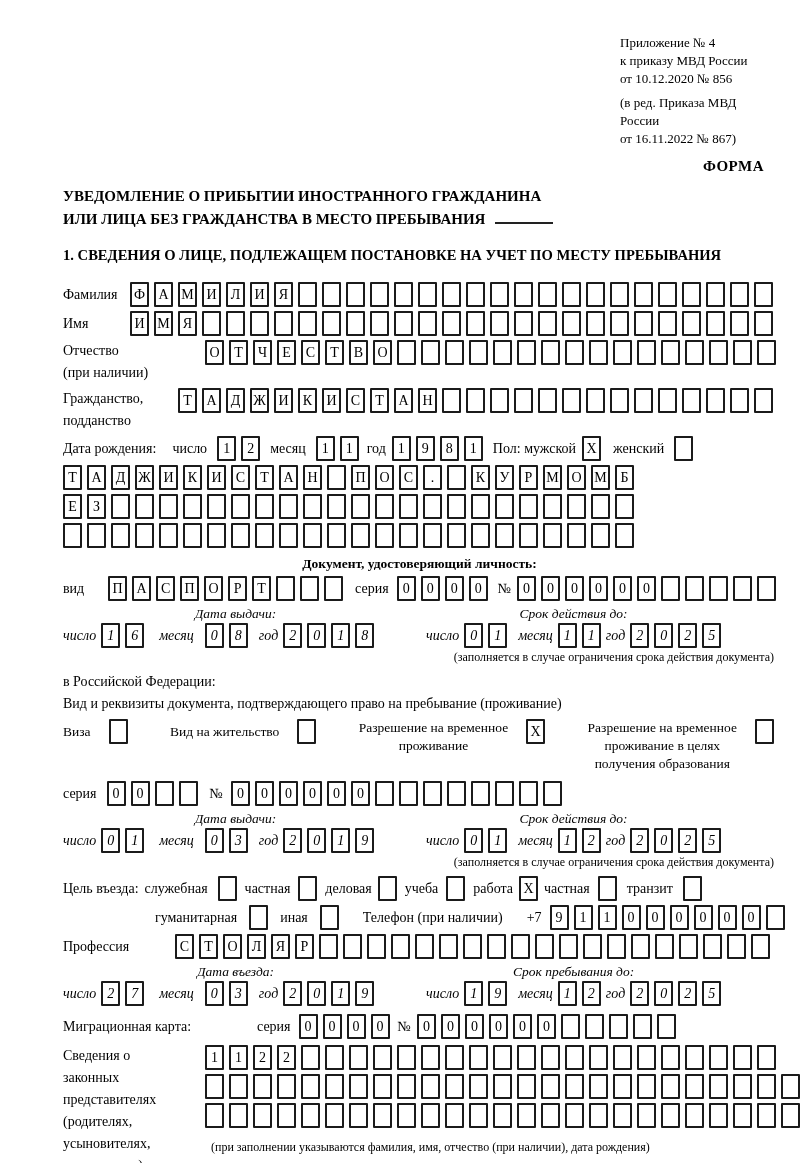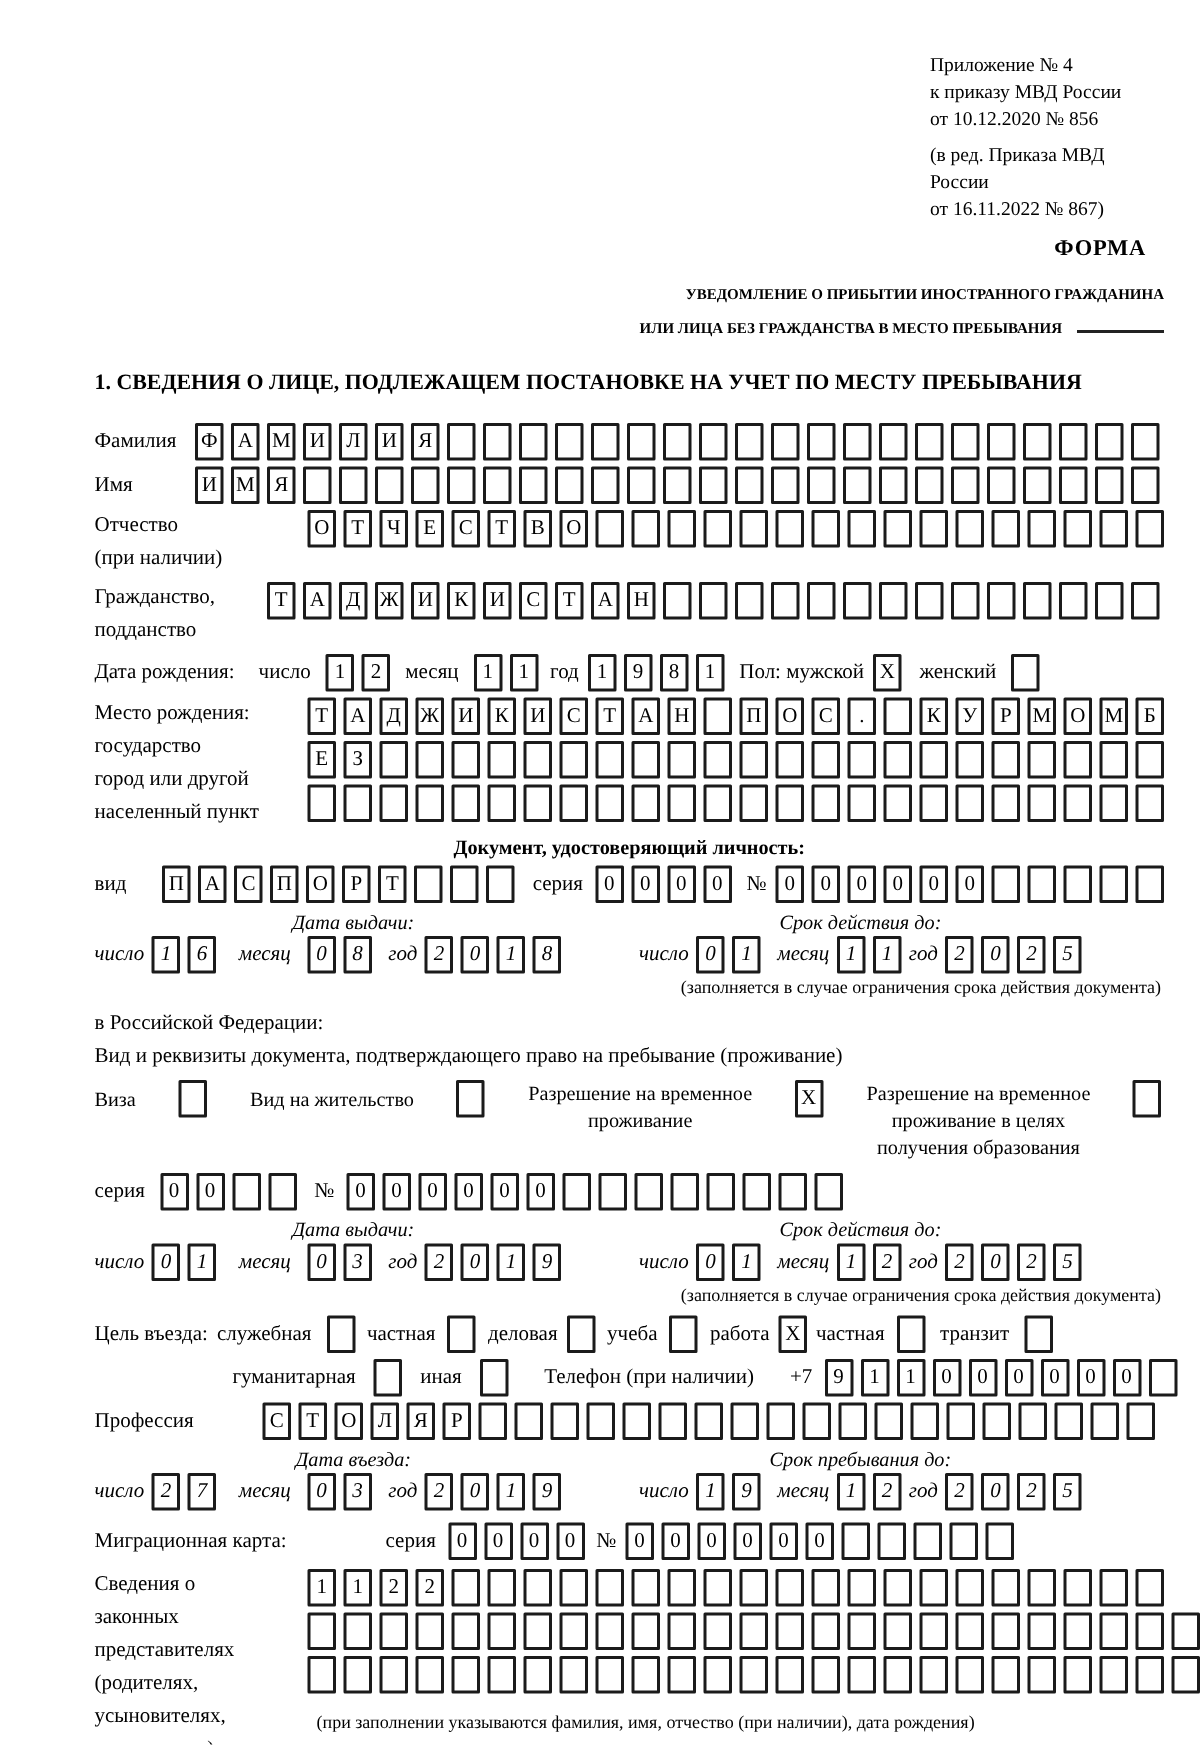--- a/index.html
+++ b/index.html
@@ -10,21 +10,21 @@
     color:#000;
   }
   .page { width:800px; height:870px; padding:34px 24px 0 63px; position:relative; }
 
   
   .hdr { margin-left:557px; font-size:13px; line-height:18px; }
   .hdr .gap { height:6px; }
   .forma { margin-top:10px; margin-right:12px; text-align:right; font-weight:bold; font-size:15px; letter-spacing:.5px; }
 
   
-  .title { margin-top:10px; text-align:right; font-weight:bold; font-size:10px; line-height:23px; }
+  .title { margin-top:10px; text-align:left; font-weight:bold; font-size:15px; line-height:23px; }
   .uline { display:inline-block; width:58px; border-bottom:2px solid #222; margin-left:10px; vertical-align:baseline; }
   .sec { margin-top:16px; margin-bottom:18px; font-weight:bold; font-size:14.6px; }
 
   
   .lab { font-size:14px; white-space:nowrap; }
   .mlab { font-size:14px; line-height:22px; }
   .frow { display:flex; align-items:center; margin-bottom:4px; }
   .frow.top { align-items:flex-start; }
   .blk { display:flex; align-items:flex-start; margin-bottom:4px; }
 
@@ -50,21 +50,21 @@
   
   .datecols { display:flex; margin-top:2px;font-style:italic; }
   .dcol-l { width:345px; flex:none; }
   .dcol-r { margin-left:18px; flex:none; }
   .dhead { text-align:center; font-size:13.5px; line-height:18px; }
   .dfields { display:flex; align-items:center; gap:5px; }
   .note { font-size:12px; text-align:right; margin:2px 2px 6px 0; }
 
   .plain { font-size:14px; line-height:22px; }
   .optrow { display:flex; align-items:flex-start; margin-top:4px; margin-bottom:8px; justify-content:space-between; padding-right:2px; }
-  .opt { display:flex; align-items:flex-start; gap:28px; }
+  .opt { display:flex; align-items:flex-start; gap:18px; }
   .optlab { font-size:13.5px; line-height:18px; text-align:center; }
 
   .indent { margin-left:92px;justify-content:space-between; }
   .repnote { font-size:12px; margin-top:12px; padding-left:6px; }
 </style>
 </head>
 <body>
 
 <div class="page">
 
@@ -233,21 +233,20 @@
         <span class="cell">8</span>
         <span class="cell">1</span>
       </span>
     <span class="lab ml10">Пол: мужской</span>
     <span class="cell ml6">X</span>
     <span class="lab ml12">женский</span>
     <span class="cell ml10"></span>
   </div>
 
   <div class="blk" style="margin-top:4px;">
-    <div class="mlab w142">Место рождения:<br>государство<br>город или другой<br>населенный пункт</div>
     <div class="cellcol">
       <div class="cells">
           <span class="cell">Т</span>
           <span class="cell">А</span>
           <span class="cell">Д</span>
           <span class="cell">Ж</span>
           <span class="cell">И</span>
           <span class="cell">К</span>
           <span class="cell">И</span>
           <span class="cell">С</span>

